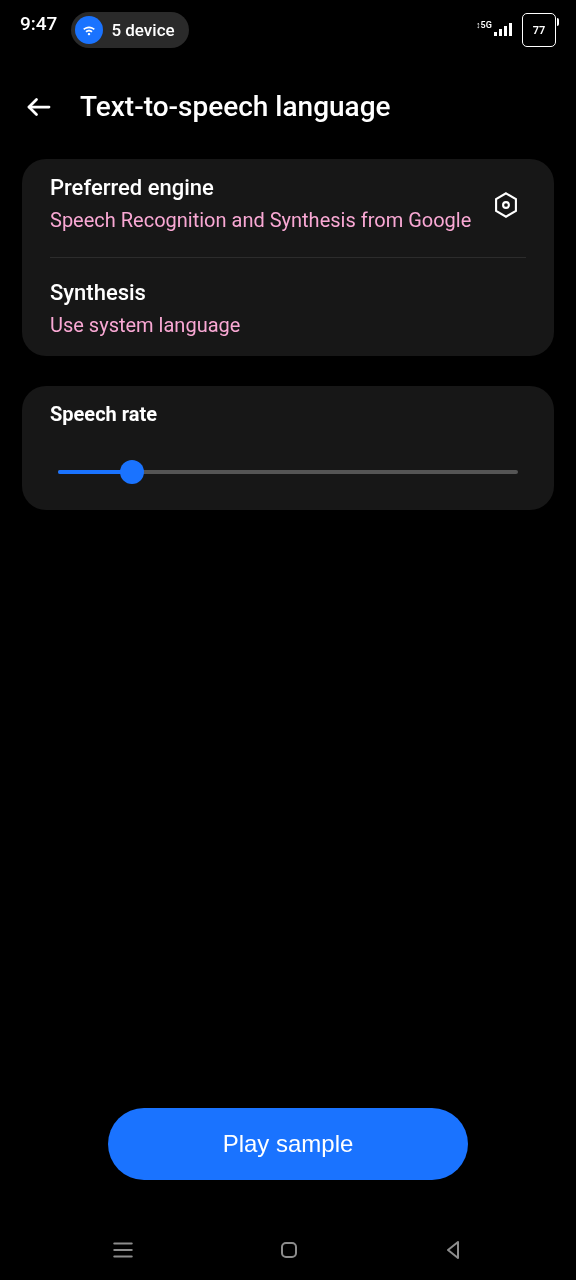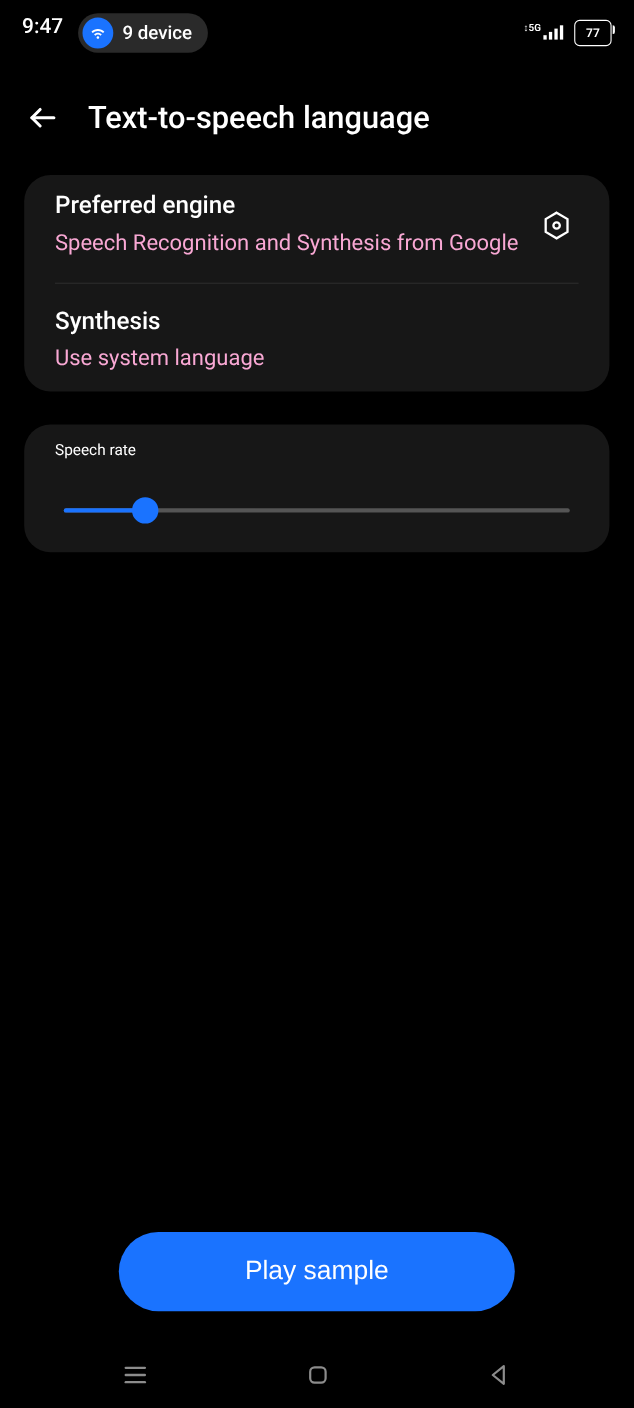--- a/index.html
+++ b/index.html
@@ -48,21 +48,21 @@
     .status-right {
       display: flex;
       align-items: center;
       gap: 6px;
     }
     .sig-5g { font-size: 12px; font-weight: 600; }
     .battery {
       border: 1.5px solid #fff;
       border-radius: 5px;
       width: 34px;
-      height: 24px;
+      height: 34px;
       display: flex;
       align-items: center;
       justify-content: center;
       font-size: 11px;
       font-weight: 600;
       position: relative;
     }
     .battery::after {
       content: '';
       position: absolute;
@@ -110,22 +110,22 @@
     }
     .gear-wrap { padding: 6px; display:flex; }
     .divider {
       height: 1px;
       background: #2c2c2c;
       margin: 22px 0;
     }
     .slider-block { margin-bottom: 20px; }
     .slider-block:last-child { margin-bottom: 0; }
     .slider-label {
-      font-size: 14px;
-      font-weight: 400;
+      font-size: 20px;
+      font-weight: 700;
       margin-bottom: 44px;
     }
     .slider {
       position: relative;
       height: 4px;
       background: #555;
       border-radius: 3px;
       margin: 0 8px 20px 8px;
     }
     .slider-fill {
@@ -140,21 +140,21 @@
       position: absolute;
       width: 24px;
       height: 24px;
       background: #1a73ff;
       border-radius: 50%;
       top: 50%;
       transform: translate(-50%, -50%);
     }
     .play-button {
       position: absolute;
-      bottom: 88px;
+      bottom: 100px;
       left: 50%;
       transform: translateX(-50%);
       background: #1a73ff;
       color: #fff;
       border: none;
       border-radius: 40px;
       padding: 22px 70px;
       font-size: 24px;
       font-weight: 500;
       width: 360px;
@@ -177,21 +177,21 @@
 
 <div class="status-bar">
   <div class="status-left">
     <span class="time">9:47</span>
     <div class="device-chip">
       <span class="wifi-circle">
         <svg width="16" height="16" viewBox="0 0 24 24" fill="#fff">
             <path d="M12 20c1 0 1.8-.8 1.8-1.8S13 16.4 12 16.4s-1.8.8-1.8 1.8S11 20 12 20zm-5.3-6.2c1.4-1.4 3.3-2.2 5.3-2.2s3.9.8 5.3 2.2l-1.8 1.8c-.9-.9-2.2-1.5-3.5-1.5s-2.6.6-3.5 1.5l-1.8-1.8zM3.2 10.3C5.5 8 8.6 6.7 12 6.7s6.5 1.3 8.8 3.6l-1.8 1.8C17.2 10.3 14.7 9.2 12 9.2s-5.2 1.1-7 2.9l-1.8-1.8z"></path>
           </svg>
       </span>
-      <span>9 device</span>
+      <span>5 device</span>
     </div>
   </div>
   <div class="status-right">
     <span class="sig-5g">
       <svg width="40" height="18" viewBox="0 0 40 18">
           <text x="0" y="8" font-size="9" fill="#fff" font-weight="600">↕5G</text>
           <rect x="18" y="12" width="3" height="4" fill="#fff"></rect>
           <rect x="23" y="9" width="3" height="7" fill="#fff"></rect>
           <rect x="28" y="6" width="3" height="10" fill="#fff"></rect>
           <rect x="33" y="3" width="3" height="13" fill="#fff"></rect>

